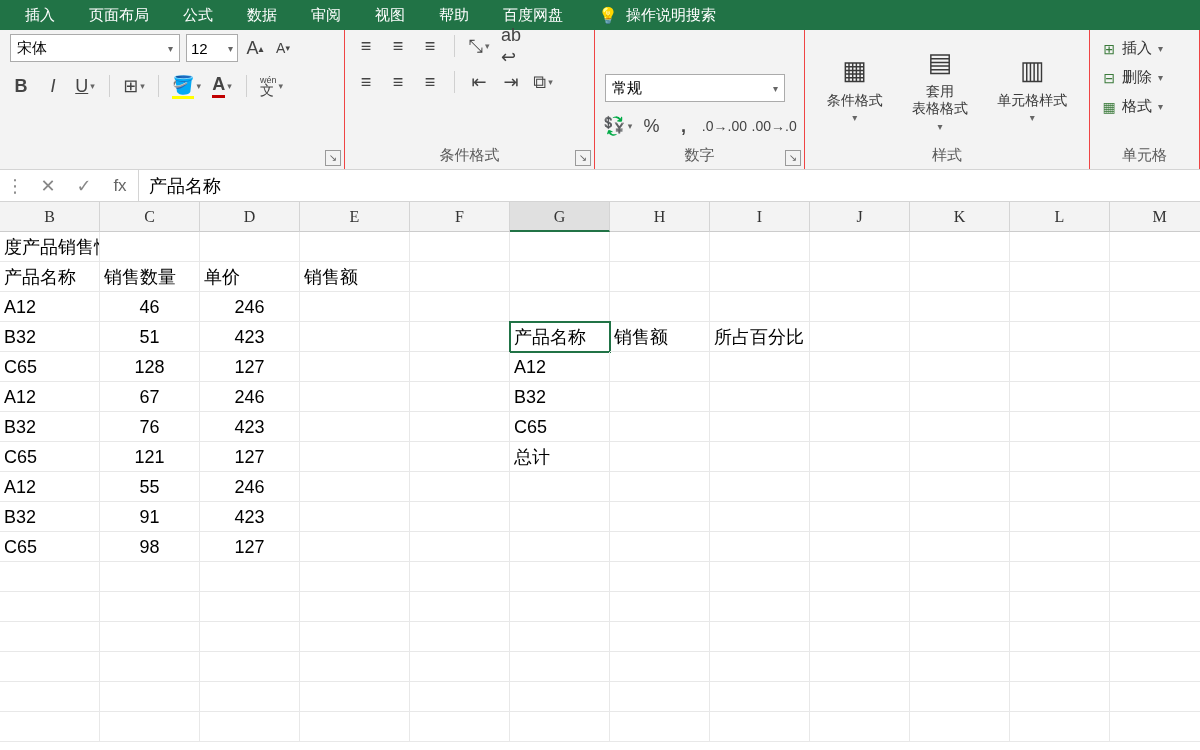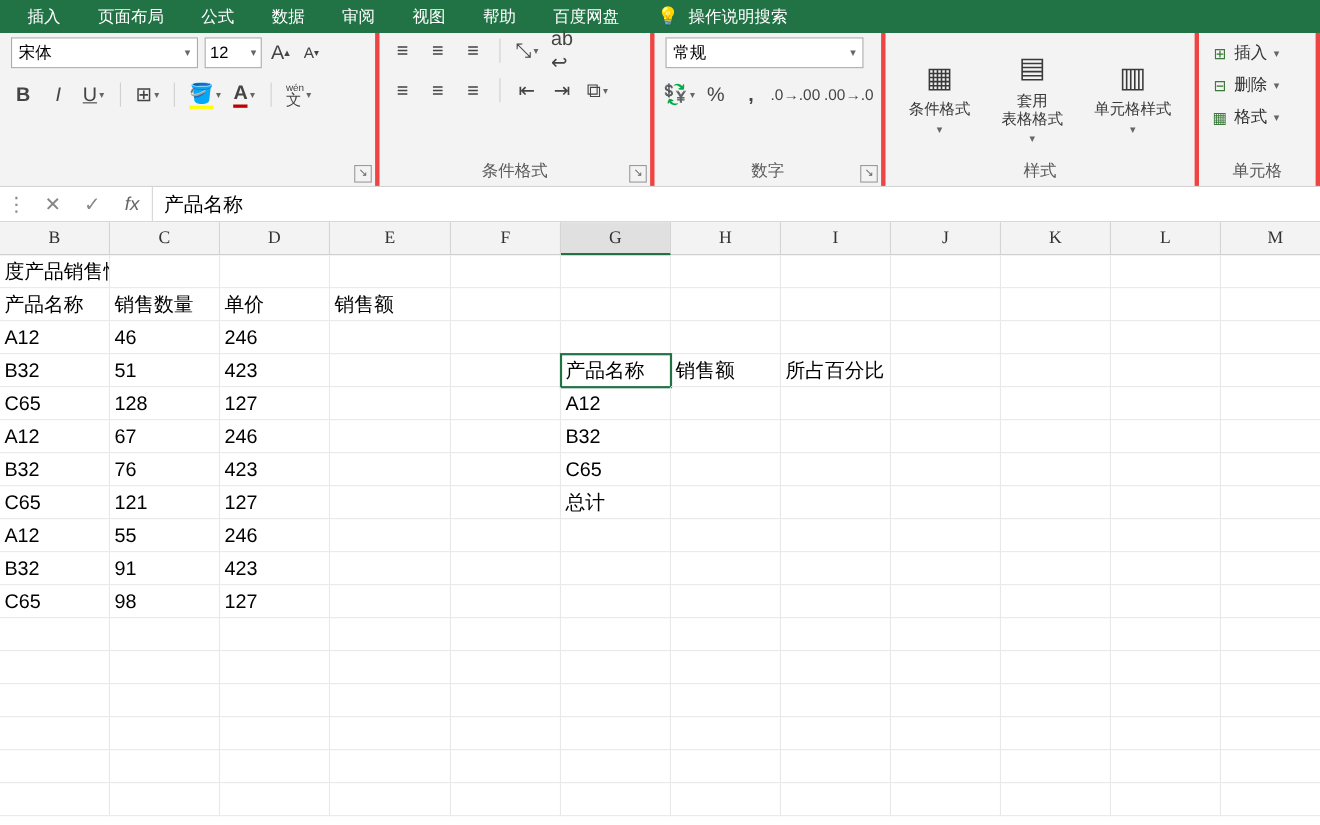--- a/index.html
+++ b/index.html
@@ -5,21 +5,21 @@
 * { box-sizing: border-box; margin: 0; padding: 0; font-family: "Microsoft YaHei", "SimSun", sans-serif; }
 body { background: #fff; width: 1200px; height: 750px; overflow: hidden; user-select: none; }
 
 
 .menubar { background: #217346; height: 30px; display: flex; align-items: center; color: #fff; font-size: 15px; padding-left: 8px; }
 .menubar .mi { padding: 0 17px; cursor: pointer; }
 .menubar .bulb { margin-left: 18px; margin-right: 8px; font-size: 16px; }
 
 
 .ribbon { background: #f3f3f3; border-bottom: 1px solid #d4d4d4; display: flex; height: 140px; }
-.group { border-right: 4px solid #ef4444; padding: 4px 10px 2px 10px; display: flex; flex-direction: column; justify-content: flex-end; position: relative; }
+.group { border-right: 1px solid #ef4444; padding: 4px 10px 2px 10px; display: flex; flex-direction: column; justify-content: flex-end; position: relative; }
 .group-label { font-size: 15px; color: #5a5a5a; text-align: center; padding: 3px 0 2px 0; }
 .group-top { display: flex; flex-direction: column; gap: 6px; flex: 1; }
 .row { display: flex; align-items: center; gap: 6px; }
 .launcher { position: absolute; right: 3px; bottom: 3px; width: 16px; height: 16px; border: 1px solid #9a9a9a; font-size: 10px; line-height: 14px; text-align: center; color: #666; cursor: pointer; }
 
 
 .fontname { width: 170px; height: 28px; border: 1px solid #ababab; background: #fff; font-size: 15px; padding: 0 6px; display: flex; align-items: center; justify-content: space-between; }
 .fontsize { width: 52px; height: 28px; border: 1px solid #ababab; background: #fff; font-size: 15px; padding: 0 4px; display: flex; align-items: center; justify-content: space-between; }
 .btn-ico { min-width: 22px; height: 24px; display: flex; align-items: center; justify-content: center; cursor: pointer; font-size: 18px; color: #444; }
 .btn-ico.small { font-size: 14px; }
@@ -31,34 +31,34 @@
 
 .bigbtn { display: flex; flex-direction: column; align-items: center; justify-content: center; gap: 4px; padding: 2px 8px; cursor: pointer; font-size: 14px; color: #3a3a3a; }
 .bigbtn .ic { width: 34px; height: 34px; display: flex; align-items: center; justify-content: center; font-size: 26px; }
 .bigbtn .lbl { line-height: 1.2; text-align: center; white-space: nowrap; }
 
 
 .cell-item { display: flex; align-items: center; gap: 4px; font-size: 15px; color: #333; cursor: pointer; padding: 1px 0; }
 .cell-item .ic2 { width: 18px; text-align: center; color: #3a7a3a; font-size: 14px; }
 
 
-.numfmt { width: 180px; height: 28px; border: 1px solid #ababab; background: #fff; display: flex; align-items: center; justify-content: space-between; padding: 0 6px; font-size: 15px; }
+.numfmt { width: 180px; height: 28px; border: 1px solid #ababab; background: #fff; display: flex; align-items: center; justify-content: space-between; padding: 0 6px; font-size: 15px; margin-top: 40px; }
 
 
 .fbar { display: flex; align-items: center; height: 32px; border-bottom: 1px solid #d4d4d4; }
 .fbar .dots { width: 30px; text-align: center; color: #888; font-size: 18px; }
 .fbar .fbtn { width: 36px; text-align: center; color: #888; font-size: 18px; cursor: pointer; }
-.fbar .fx { width: 36px; text-align: center; font-style: italic; color: #666; font-size: 17px; }
+.fbar .fx { width: 36px; text-align: center; color: #666; font-size: 17px; }
 .fbar .finput { flex: 1; height: 100%; border-left: 1px solid #d4d4d4; padding: 0 10px; font-size: 18px; display: flex; align-items: center; font-family: "SimSun", serif; }
 
 
 .grid { display: grid; grid-template-columns: 100px 100px 100px 110px 100px 100px 100px 100px 100px 100px 100px 100px; grid-auto-rows: 30px; font-size: 18px; font-family: "SimSun", serif; }
 .grid .colh { background: #f3f3f3; border-right: 1px solid #d4d4d4; border-bottom: 1px solid #ccc; text-align: center; line-height: 30px; font-family: "Microsoft YaHei"; font-size: 16px; color: #333; cursor: pointer; }
 .grid .cell { border-right: 1px solid #e8e8e8; border-bottom: 1px solid #e8e8e8; padding: 0 4px; line-height: 30px; white-space: nowrap; overflow: hidden; cursor: cell; }
-.grid .cell.r { text-align: left; }
+.grid .cell.r { text-align: center; }
 .grid .cell.sel { outline: 2px solid #217346; outline-offset: -1px; }
 .colh.colG { background: #e0e0e0; border-bottom: 2px solid #217346; }
 </style>
 </head>
 <body>
 
 <div class="menubar">
   <span class="mi">插入</span>
   <span class="mi">页面布局</span>
   <span class="mi">公式</span>

